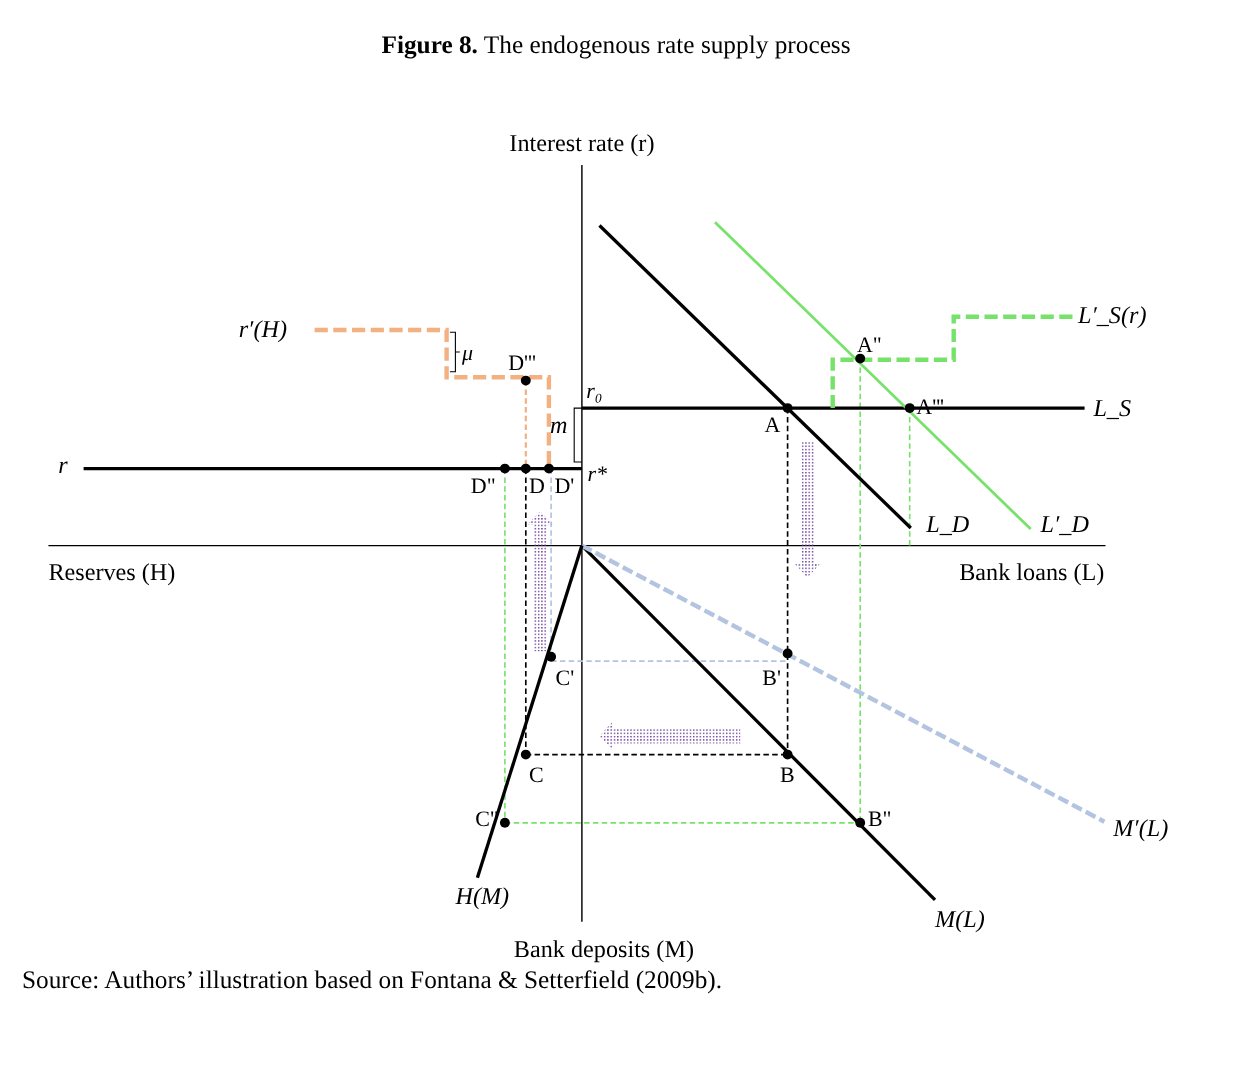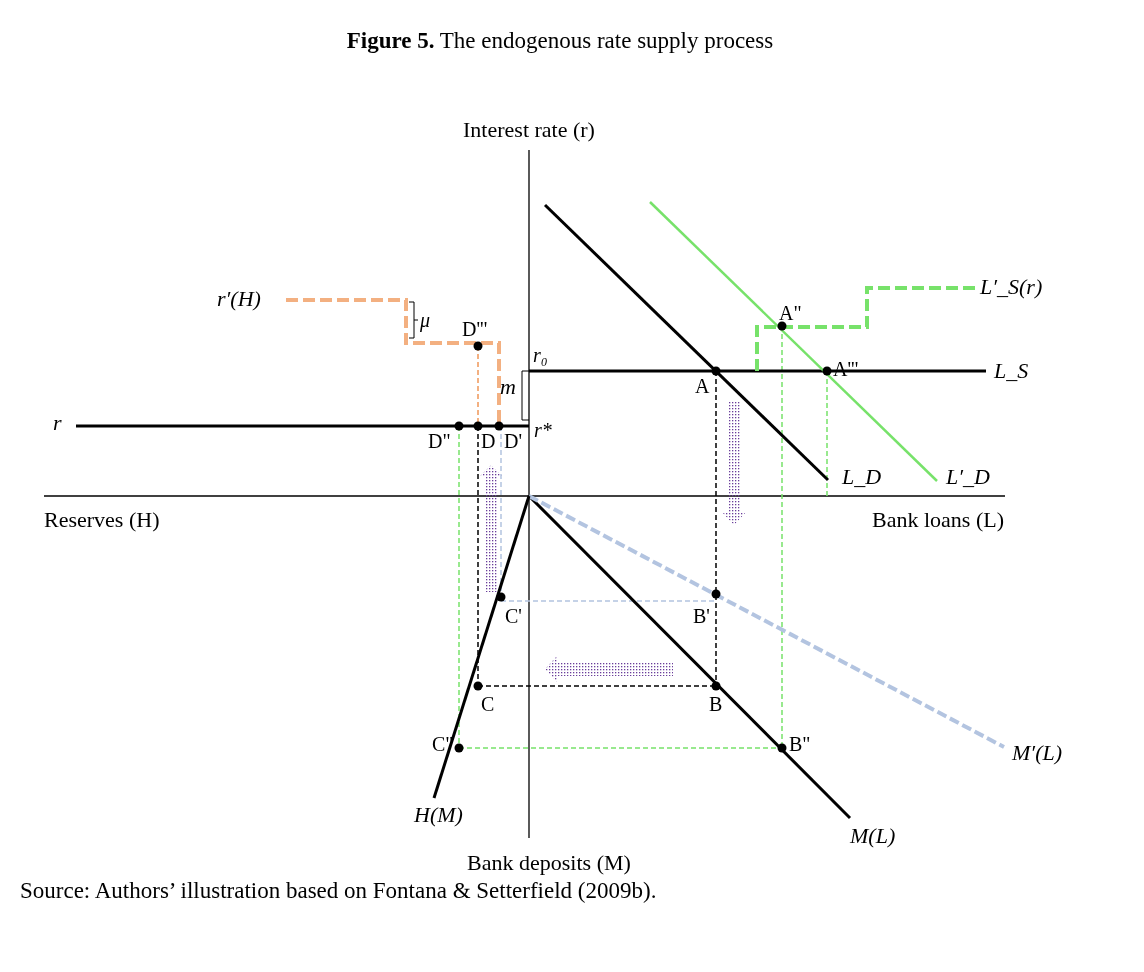--- a/index.html
+++ b/index.html
@@ -7,21 +7,21 @@
          font-family: "Liberation Serif", "DejaVu Serif", serif; color: #000; }
   #fig { position: absolute; left: 0; top: 0; }
   .title { position: absolute; left: 0; width: 1120px; top: 28px; text-align: center; font-size: 23px; }
   .title b { font-weight: bold; }
   .source { position: absolute; left: 20px; top: 878px; font-size: 23px; }
   svg text { font-family: "Liberation Serif", "DejaVu Serif", serif; }
 </style>
 </head>
 <body>
 
-<div class="title"><b>Figure 5.</b><span> The endogenous rate supply process</span></div>
+<div class="title"><b>Figure 8.</b><span> The endogenous rate supply process</span></div>
 
 <svg id="fig" width="1144" height="972" viewBox="0 0 1144 972">
   <defs>
     <pattern id="dots" width="3" height="3" patternUnits="userSpaceOnUse">
       <rect width="1.3" height="1.3" fill="#6a3d9a"></rect>
     </pattern>
   </defs>
 
   <line x1="529" y1="150" x2="529" y2="838" stroke="#000" stroke-width="1.3"></line>
   <line x1="44" y1="496" x2="1005" y2="496" stroke="#000" stroke-width="1.3"></line>

